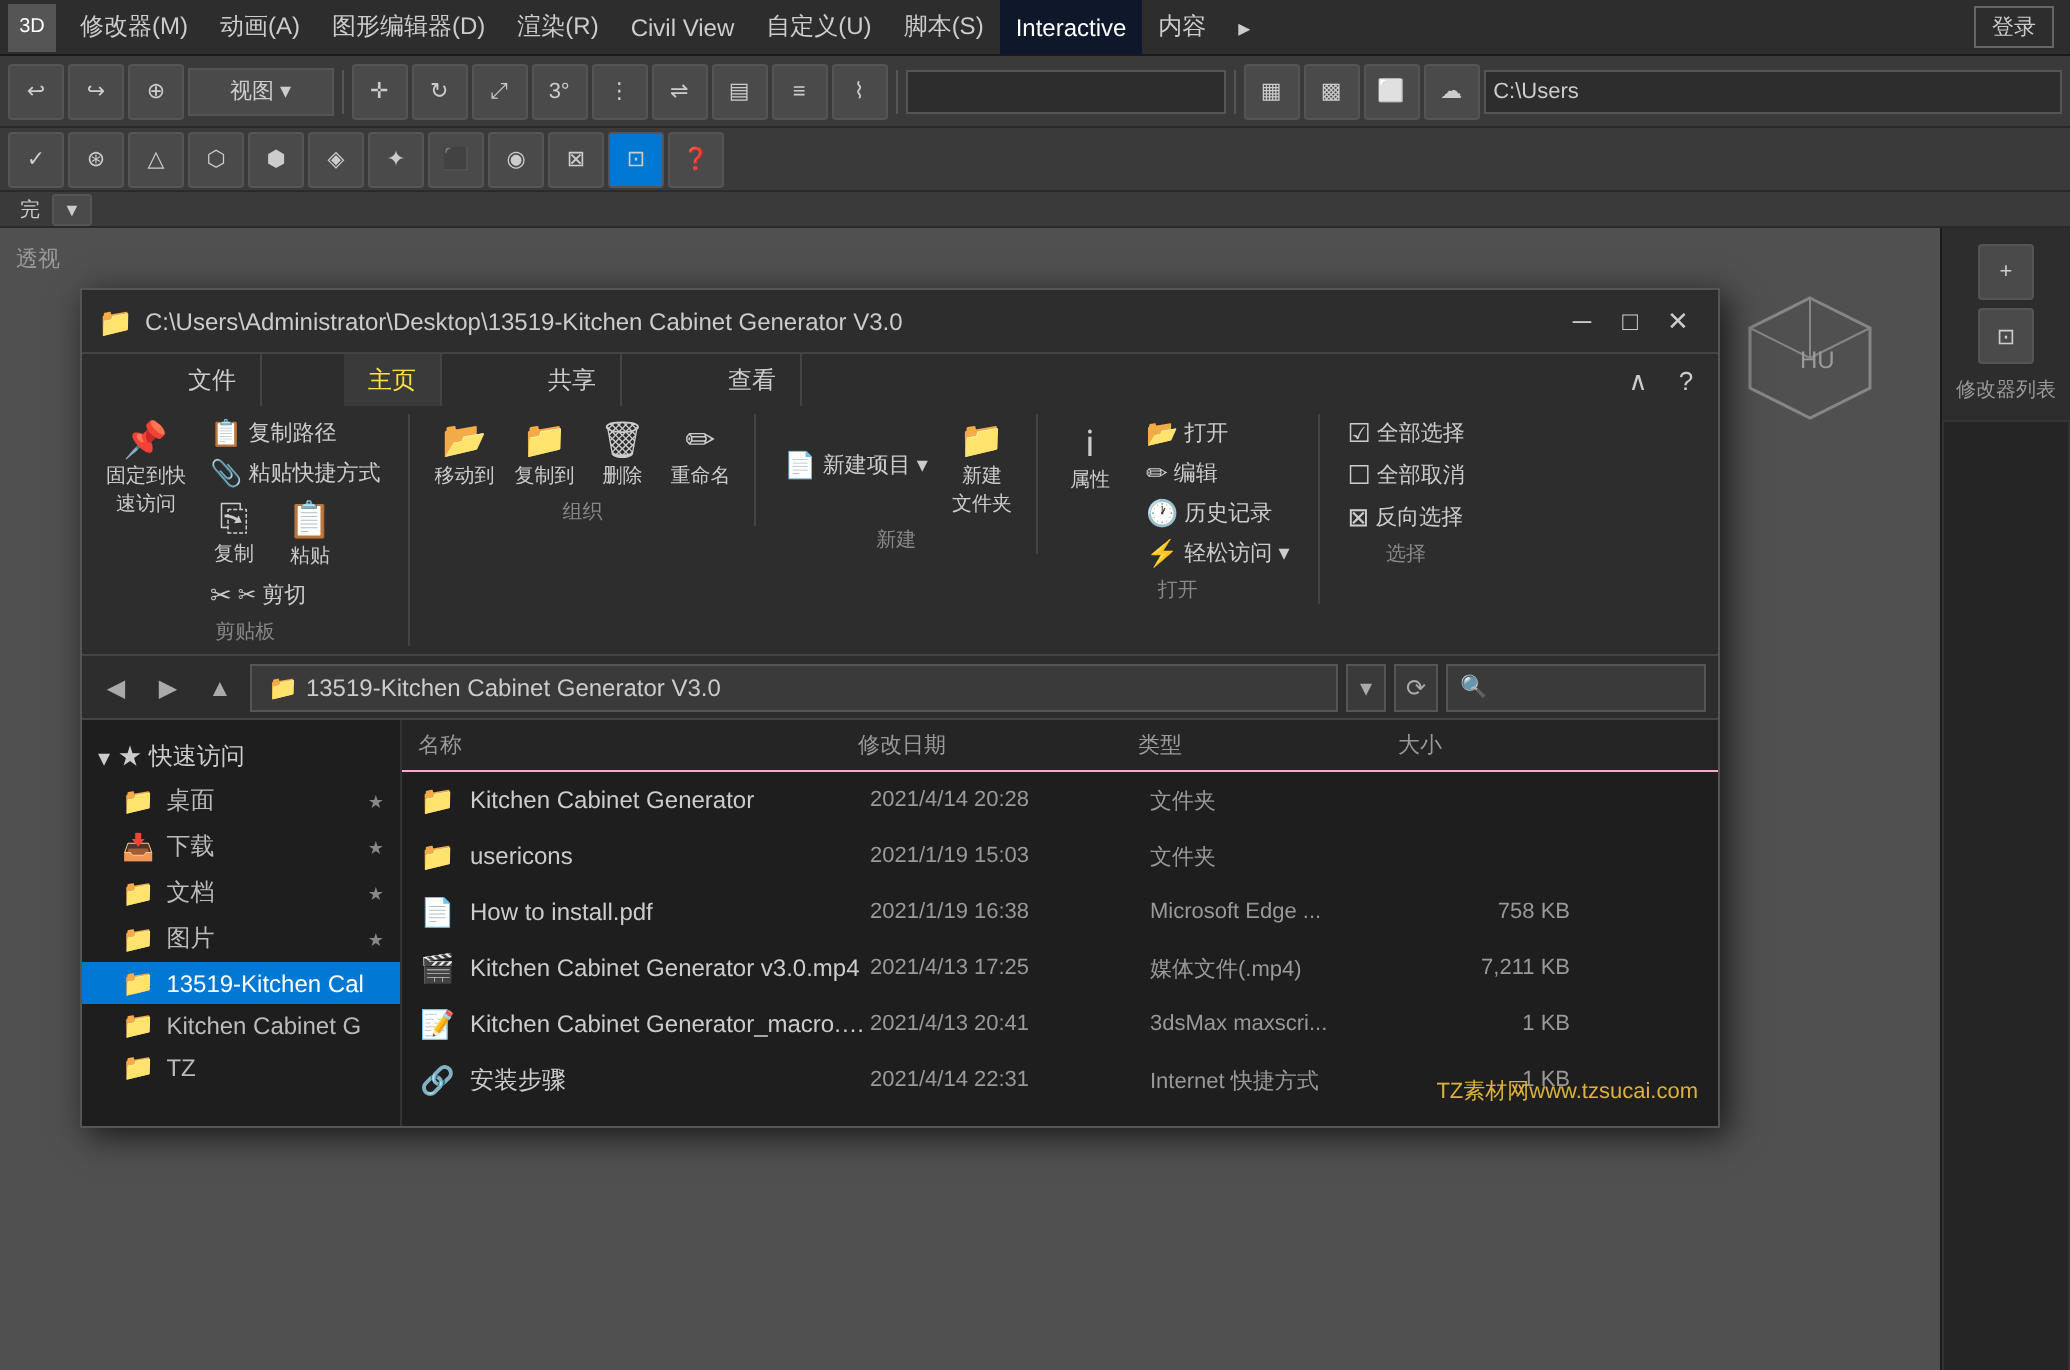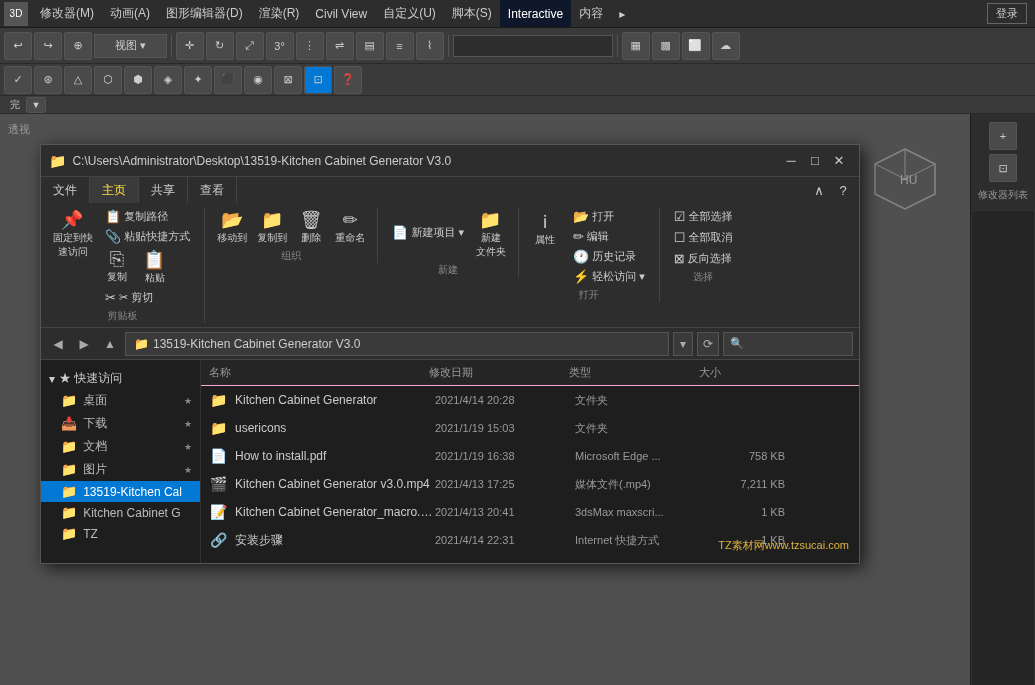--- a/index.html
+++ b/index.html
@@ -53,21 +53,21 @@
       display: flex; align-items: center; background: #2d2d2d; height: 32px;
       padding: 0 8px; border-bottom: 1px solid #444;
     }
     .exp-titlebar .folder-icon { color: #f0c040; margin-right: 6px; font-size: 14px; }
     .exp-title-text { font-size: 12px; color: #ccc; flex: 1; }
     .win-btn { width: 24px; height: 24px; display: flex; align-items: center; justify-content: center; cursor: pointer; font-size: 13px; color: #ccc; border-radius: 2px; }
 
     
     .exp-ribbon { background: #2d2d2d; border-bottom: 1px solid #444; }
     .exp-tabs { display: flex; height: 26px; }
-    .exp-tab { padding: 0 12px; display: flex; align-items: center; font-size: 12px; color: #ccc; cursor: pointer; border-right: 1px solid #444; }
+    .exp-tab { padding: 0 12px; display: flex; align-items: center; font-size: 12px; color: #ccc; cursor: pointer; border-right: 1px solid #444; margin-left: 41px; }
     .exp-tab.active { background: #3a3a3a; color: #fde047; }
     .exp-ribbon-content { display: flex; align-items: flex-start; padding: 4px 8px; gap: 4px; min-height: 70px; }
     .ribbon-group { display: flex; flex-direction: column; align-items: center; border-right: 1px solid #444; padding-right: 8px; margin-right: 4px; }
     .ribbon-group-label { font-size: 10px; color: #888; margin-top: 2px; }
     .ribbon-btns { display: flex; gap: 2px; }
     .rib-btn { display: flex; flex-direction: column; align-items: center; padding: 2px 4px; cursor: pointer; border-radius: 2px; min-width: 36px; }
     .rib-btn .icon { font-size: 18px; color: #ccc; }
     .rib-btn .label { font-size: 10px; color: #ccc; white-space: nowrap; text-align: center; }
     .rib-btn-sm { display: flex; align-items: center; gap: 3px; padding: 2px 6px; cursor: pointer; border-radius: 2px; font-size: 11px; color: #ccc; }
     .rib-btn-sm .icon-sm { font-size: 13px; }
@@ -154,20 +154,21 @@
   <div class="tb-btn">▤</div>
   <div class="tb-btn">≡</div>
   <div class="tb-btn">⌇</div>
   <div class="tb-separator"></div>
   <div class="tb-input"></div>
   <div class="tb-separator"></div>
   <div class="tb-btn">▦</div>
   <div class="tb-btn">▩</div>
   <div class="tb-btn">⬜</div>
   <div class="tb-btn">☁</div>
+  <div class="path-bar">C:\Users</div>
 </div>
 
 <div class="toolbar2">
   <div class="tb-btn">✓</div>
   <div class="tb-btn">⊛</div>
   <div class="tb-btn">△</div>
   <div class="tb-btn">⬡</div>
   <div class="tb-btn">⬢</div>
   <div class="tb-btn">◈</div>
   <div class="tb-btn">✦</div>

